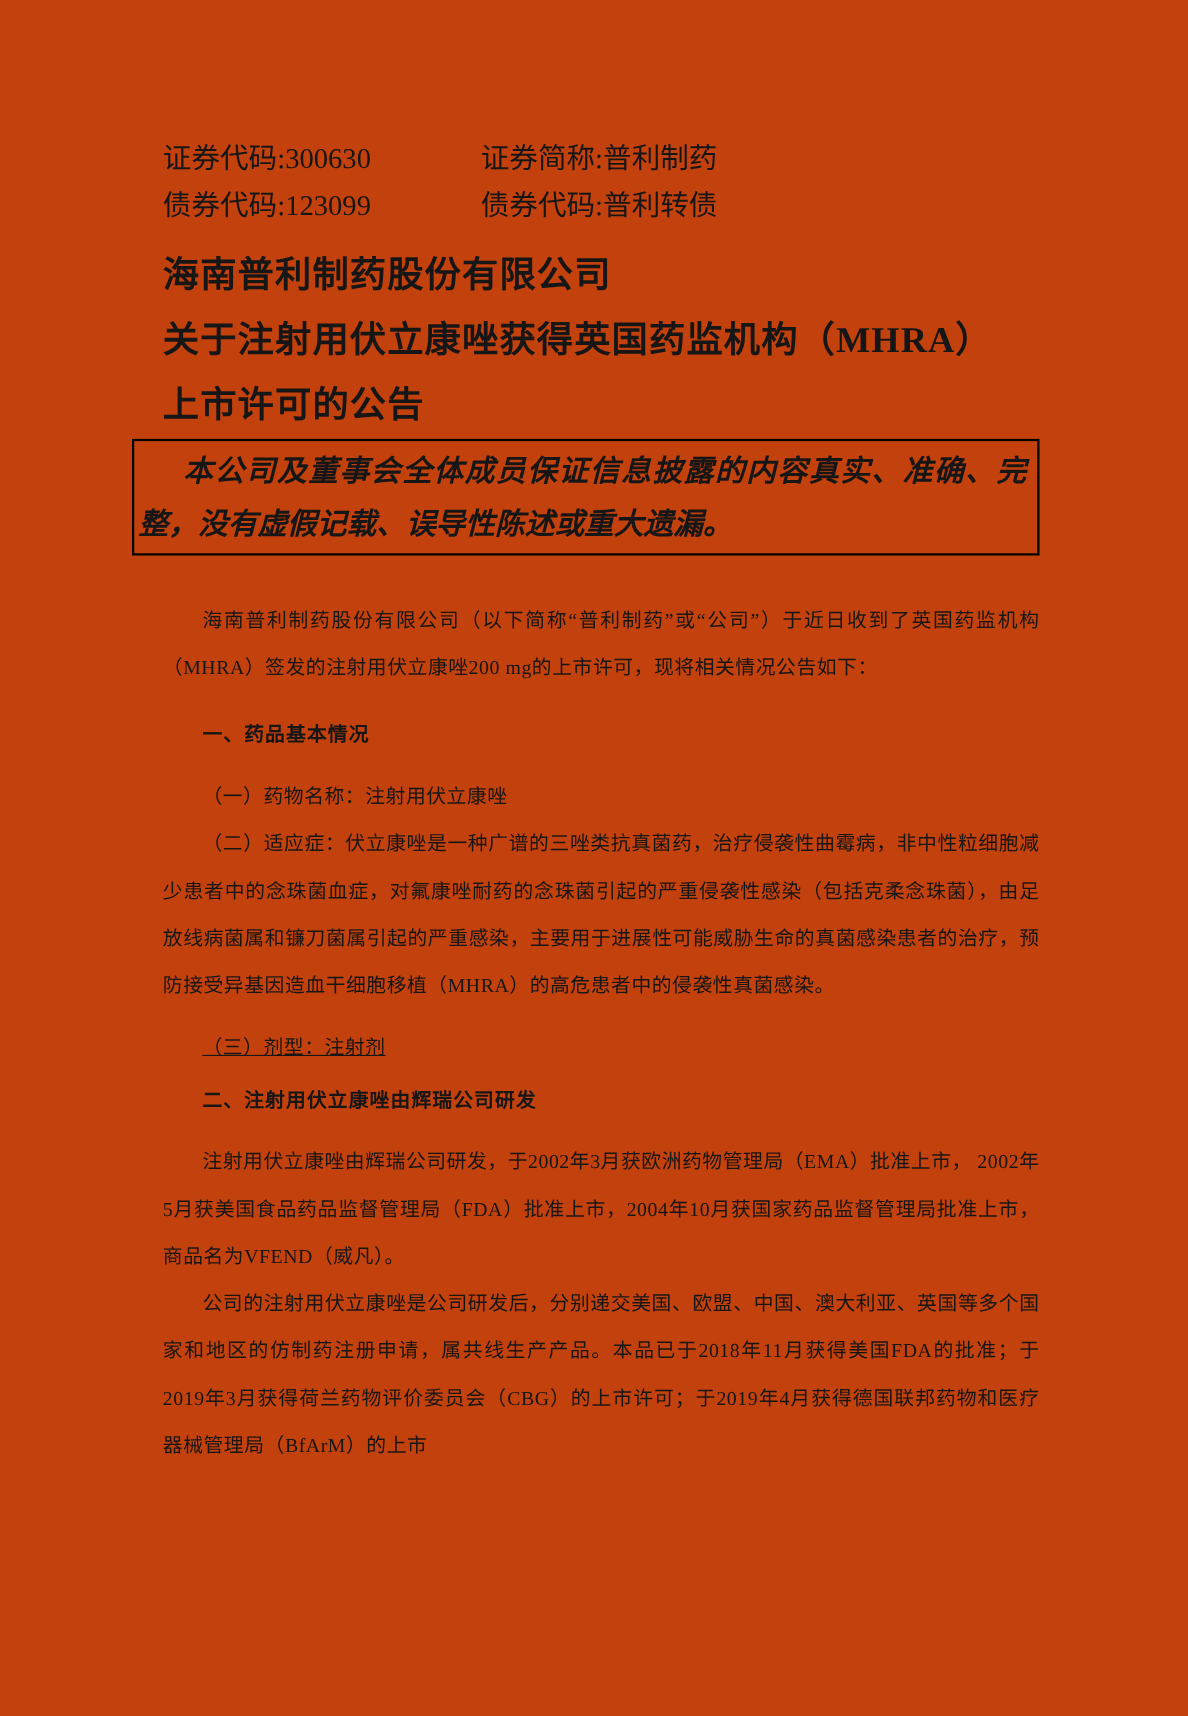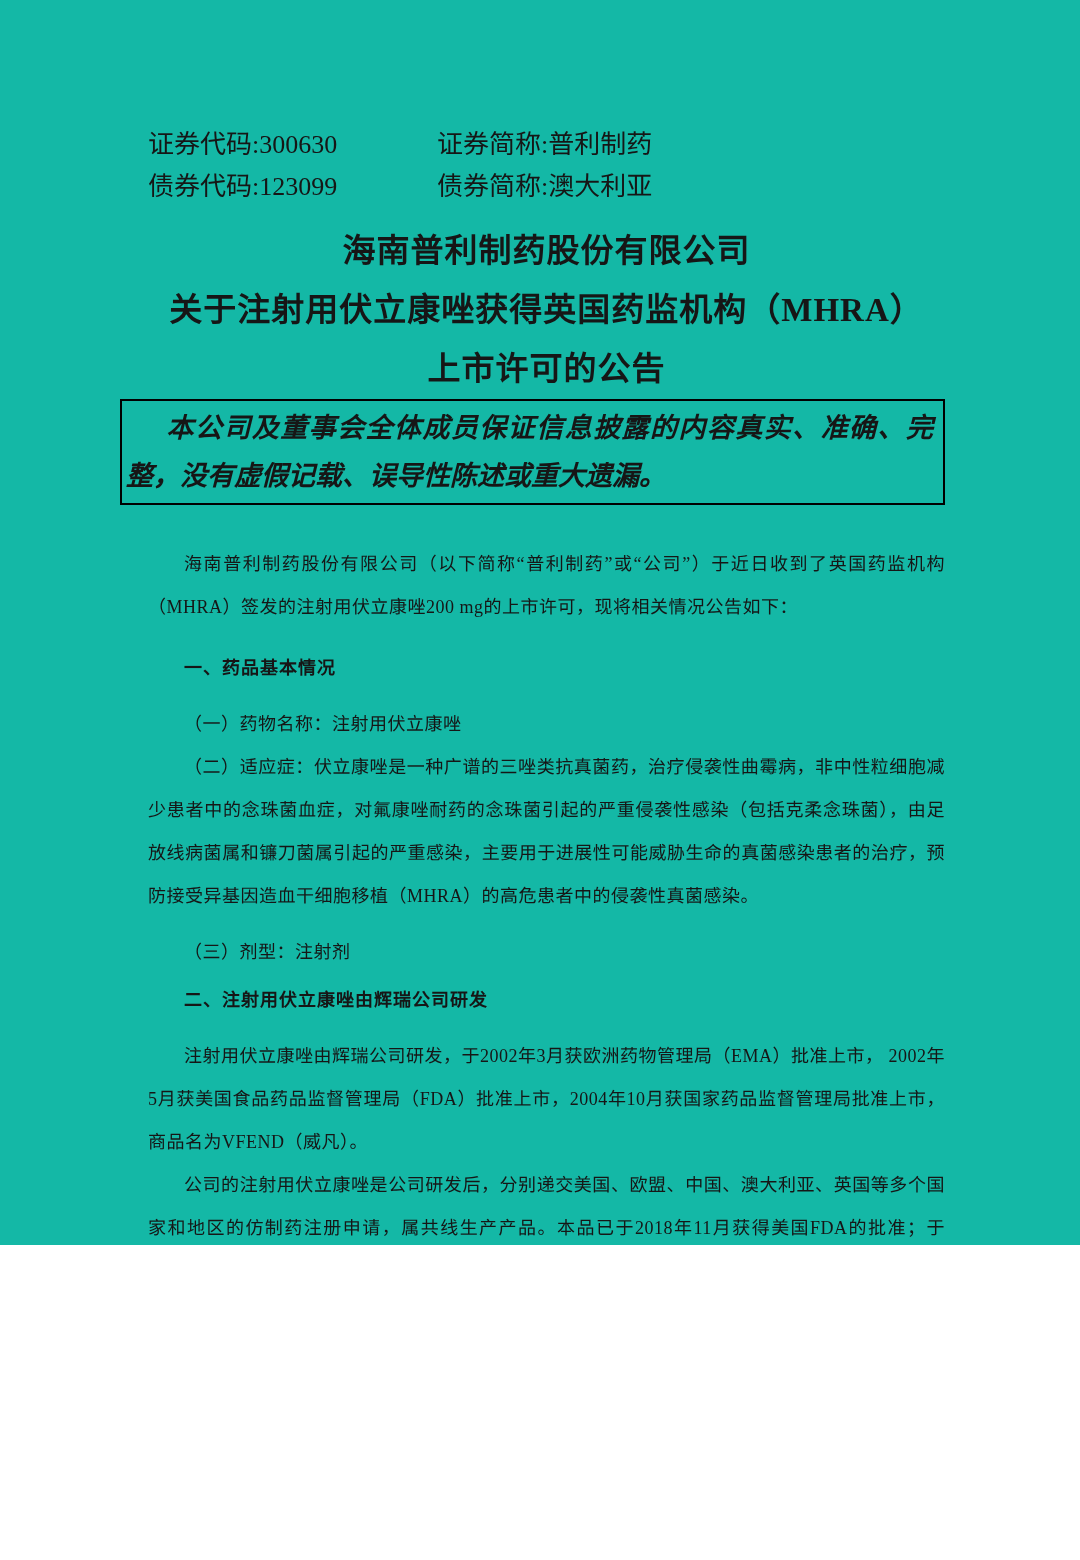--- a/index.html
+++ b/index.html
@@ -1,38 +1,38 @@
 <!DOCTYPE html>
 <html lang="zh-CN"><head>
 <meta charset="utf-8">
 <style>
   * { box-sizing: border-box; }
   html, body { margin: 0; padding: 0; background: #ffffff; }
   .page {
     position: relative;
     width: 1080px;
-    height: 1245px;
-    background: #14b8a6;
+    height: 1560px;
+    background: #c2410c;
     color: #161616;
     font-family: "Liberation Serif", "DejaVu Serif", serif;
     padding: 124px 135px 0 148px;
     overflow: hidden;
   }
   
   .hdr-row {
     display: flex;
     font-size: 26px;
     line-height: 42px;
     white-space: nowrap;
   }
   .hdr-col1 { width: 289px; }
   .hdr-col2 { width: 287px; }
   .hdr-col3 { flex: 1; }
   
-  .title-block { margin-top: 14px; text-align: center; }
+  .title-block { margin-top: 14px; }
   .title-line {
     font-size: 33px;
     font-weight: 700;
     line-height: 59px;
     margin: 0;
     letter-spacing: 1px;
   }
   
   .disclaimer-box {
     border: 2px solid #000000;
@@ -59,34 +59,34 @@
     text-align: justify;
     letter-spacing: 0.5px;
   }
   .blk-heading {
     font-weight: 700;
     margin-top: 18px;
     margin-bottom: 13px;
     letter-spacing: 1px;
   }
   .blk-heading.tight { margin-top: 5px; }
-  .gap-sm { margin-top: 13px; }
+  .gap-sm { margin-top: 13px; text-decoration: underline; }
 </style>
 </head>
 <body>
 
 <div class="page">
 
   <div class="hdr-row">
     <span class="hdr-col1">证券代码:300630</span>
     <span class="hdr-col2">证券简称:普利制药</span>
   </div>
   <div class="hdr-row">
     <span class="hdr-col1">债券代码:123099</span>
-    <span class="hdr-col2">债券简称:澳大利亚</span>
+    <span class="hdr-col2">债券代码:普利转债</span>
     <span class="hdr-col3"></span>
   </div>
 
   <div class="title-block">
     <p class="title-line">海南普利制药股份有限公司</p>
     <p class="title-line">关于注射用伏立康唑获得英国药监机构（MHRA）</p>
     <p class="title-line">上市许可的公告</p>
   </div>
 
   <div class="disclaimer-box">

